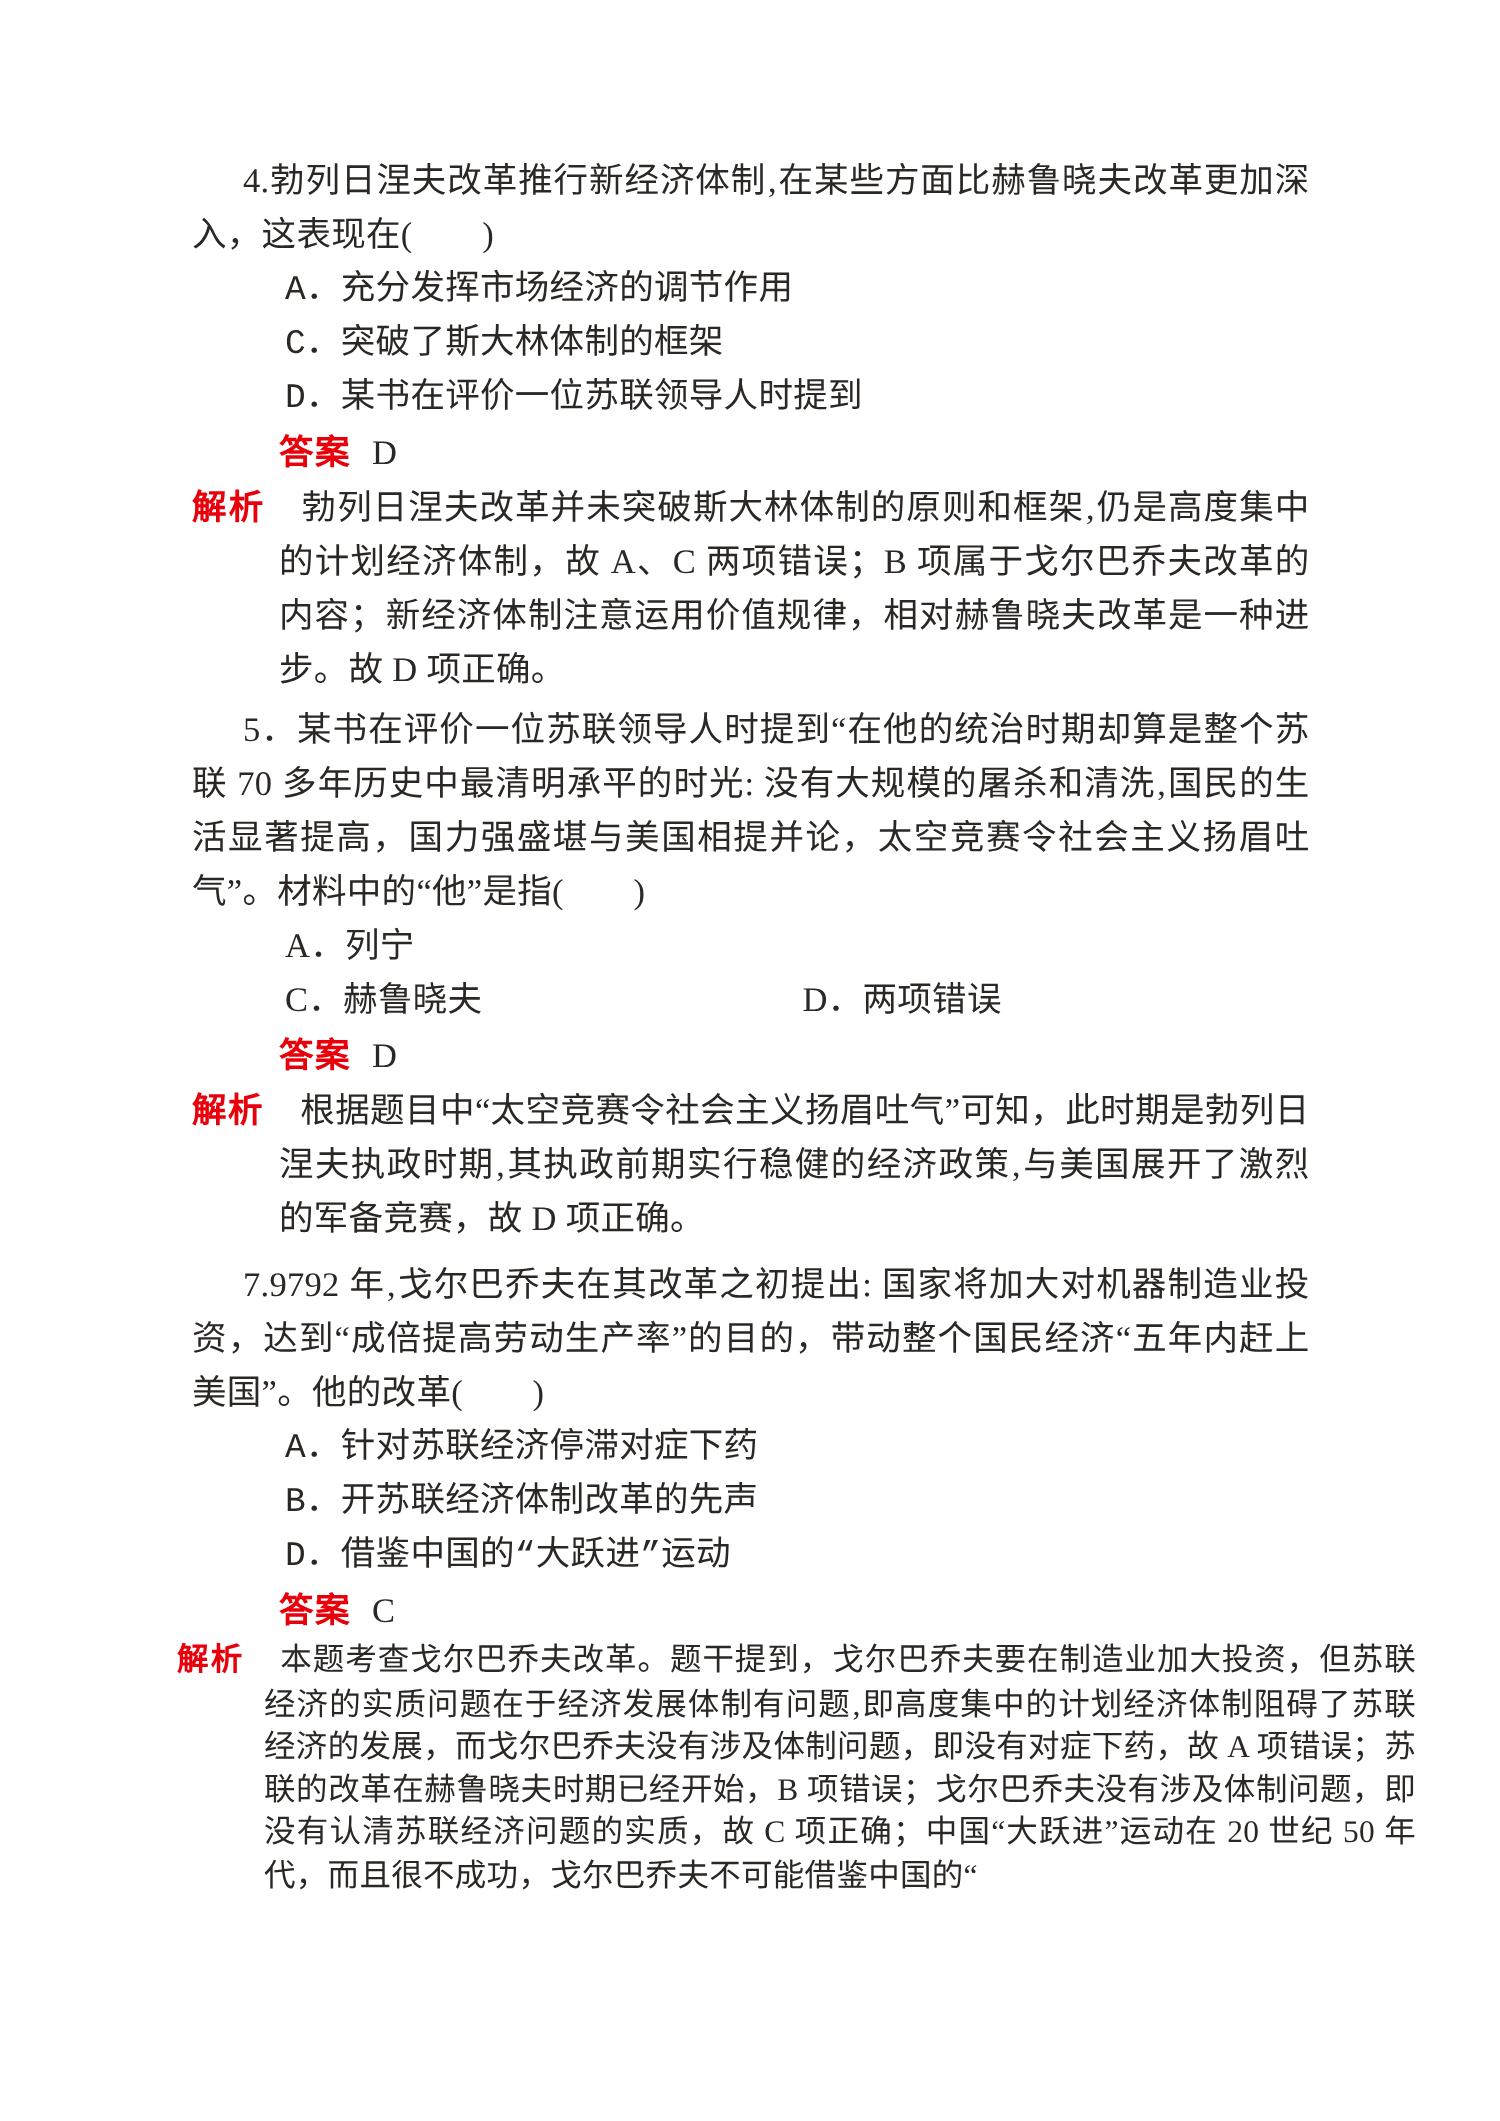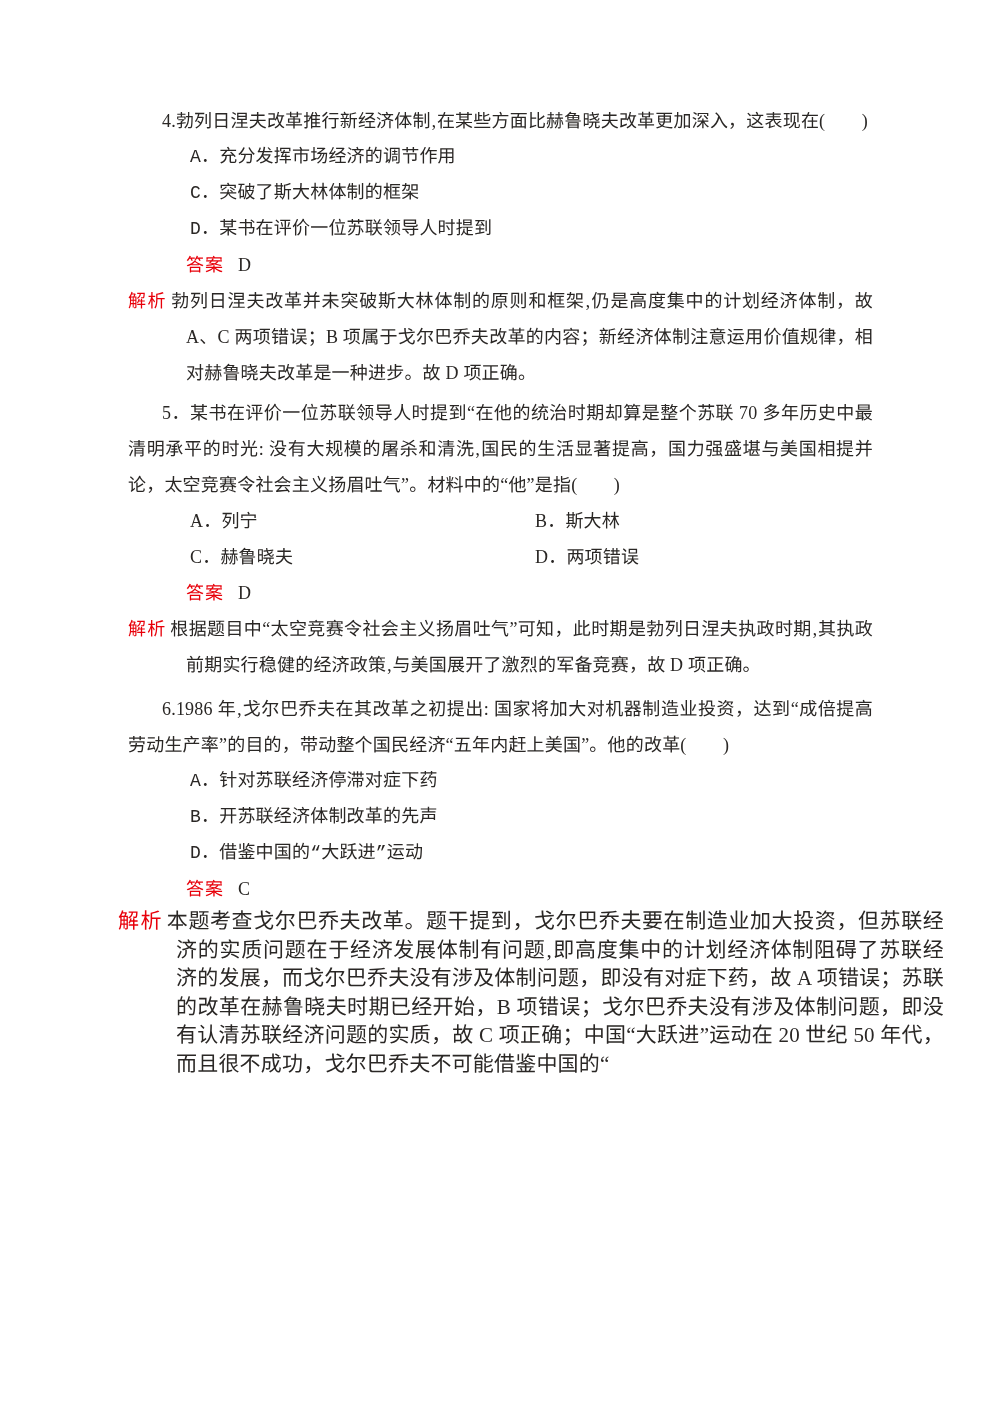--- a/index.html
+++ b/index.html
@@ -29,21 +29,21 @@
   
   .content {
     position: absolute;
     left: 128px;
     top: 103px;
     width: 745px;
   }
 
   
   .para {
-    font-size: 18px;
+    font-size: 23px;
     line-height: 36px;
     letter-spacing: 0.2px;
     text-align: justify;
     text-justify: inter-ideograph;
     margin: 0;
     color: #2a2725;
   }
 
   
   .stem {
@@ -70,35 +70,35 @@
   .option-row .col-b {
     flex: 1 1 auto;
   }
 
   
   .answer-line {
     padding-left: 58px;
   }
   .label-red {
     color: #e8000a;
-    font-weight: normal;
+    font-weight: bold;
     font-family: "Liberation Sans", "DejaVu Sans", sans-serif;
     letter-spacing: 1px;
   }
   .answer-letter {
     padding-left: 14px;
     font-family: "Liberation Serif", serif;
   }
 
   
   .explain {
     text-indent: 0;
   }
   .explain .label-red {
-    margin-right: 4px;
+    margin-right: 24px;
   }
   .explain-first-indent {
     padding-left: 58px;
     text-indent: -58px;
   }
 
   
   .explain-tight {
     font-size: 21px;
     line-height: 28.5px;
@@ -131,40 +131,39 @@
       </p>
     </div>
 
     <div class="gap-sm"></div>
 
     <div>
       <p class="para stem">5．某书在评价一位苏联领导人时提到“在他的统治时期却算是整个苏联 70 多年历史中最清明承平的时光: 没有大规模的屠杀和清洗‚国民的生活显著提高，国力强盛堪与美国相提并论，太空竞赛令社会主义扬眉吐气”。材料中的“他”是指(　　)</p>
 
       <div class="para option-row">
         <span class="col-a">A．列宁</span>
-        <span class="col-b">B．斯大林</span>
       </div>
       <div class="para option-row">
         <span class="col-a">C．赫鲁晓夫</span>
         <span class="col-b">D．两项错误</span>
       </div>
 
       <p class="para answer-line">
         <span class="label-red">答案</span><span class="answer-letter">D</span>
       </p>
 
       <p class="para explain explain-first-indent">
         <span class="label-red">解析</span><span>根据题目中“太空竞赛令社会主义扬眉吐气”可知，此时期是勃列日涅夫执政时期‚其执政前期实行稳健的经济政策‚与美国展开了激烈的军备竞赛，故 D 项正确。</span>
       </p>
     </div>
 
     <div class="gap-md"></div>
 
     <div>
-      <p class="para stem">6.1986 年‚戈尔巴乔夫在其改革之初提出: 国家将加大对机器制造业投资，达到“成倍提高劳动生产率”的目的，带动整个国民经济“五年内赶上美国”。他的改革(　　)</p>
+      <p class="para stem">7.9792 年‚戈尔巴乔夫在其改革之初提出: 国家将加大对机器制造业投资，达到“成倍提高劳动生产率”的目的，带动整个国民经济“五年内赶上美国”。他的改革(　　)</p>
 
       <p class="para option">A．针对苏联经济停滞对症下药</p>
       <p class="para option">B．开苏联经济体制改革的先声</p>
       <p class="para option">D．借鉴中国的“大跃进”运动</p>
 
       <p class="para answer-line">
         <span class="label-red">答案</span><span class="answer-letter">C</span>
       </p>
 
       <p class="para explain explain-tight explain-first-indent">

